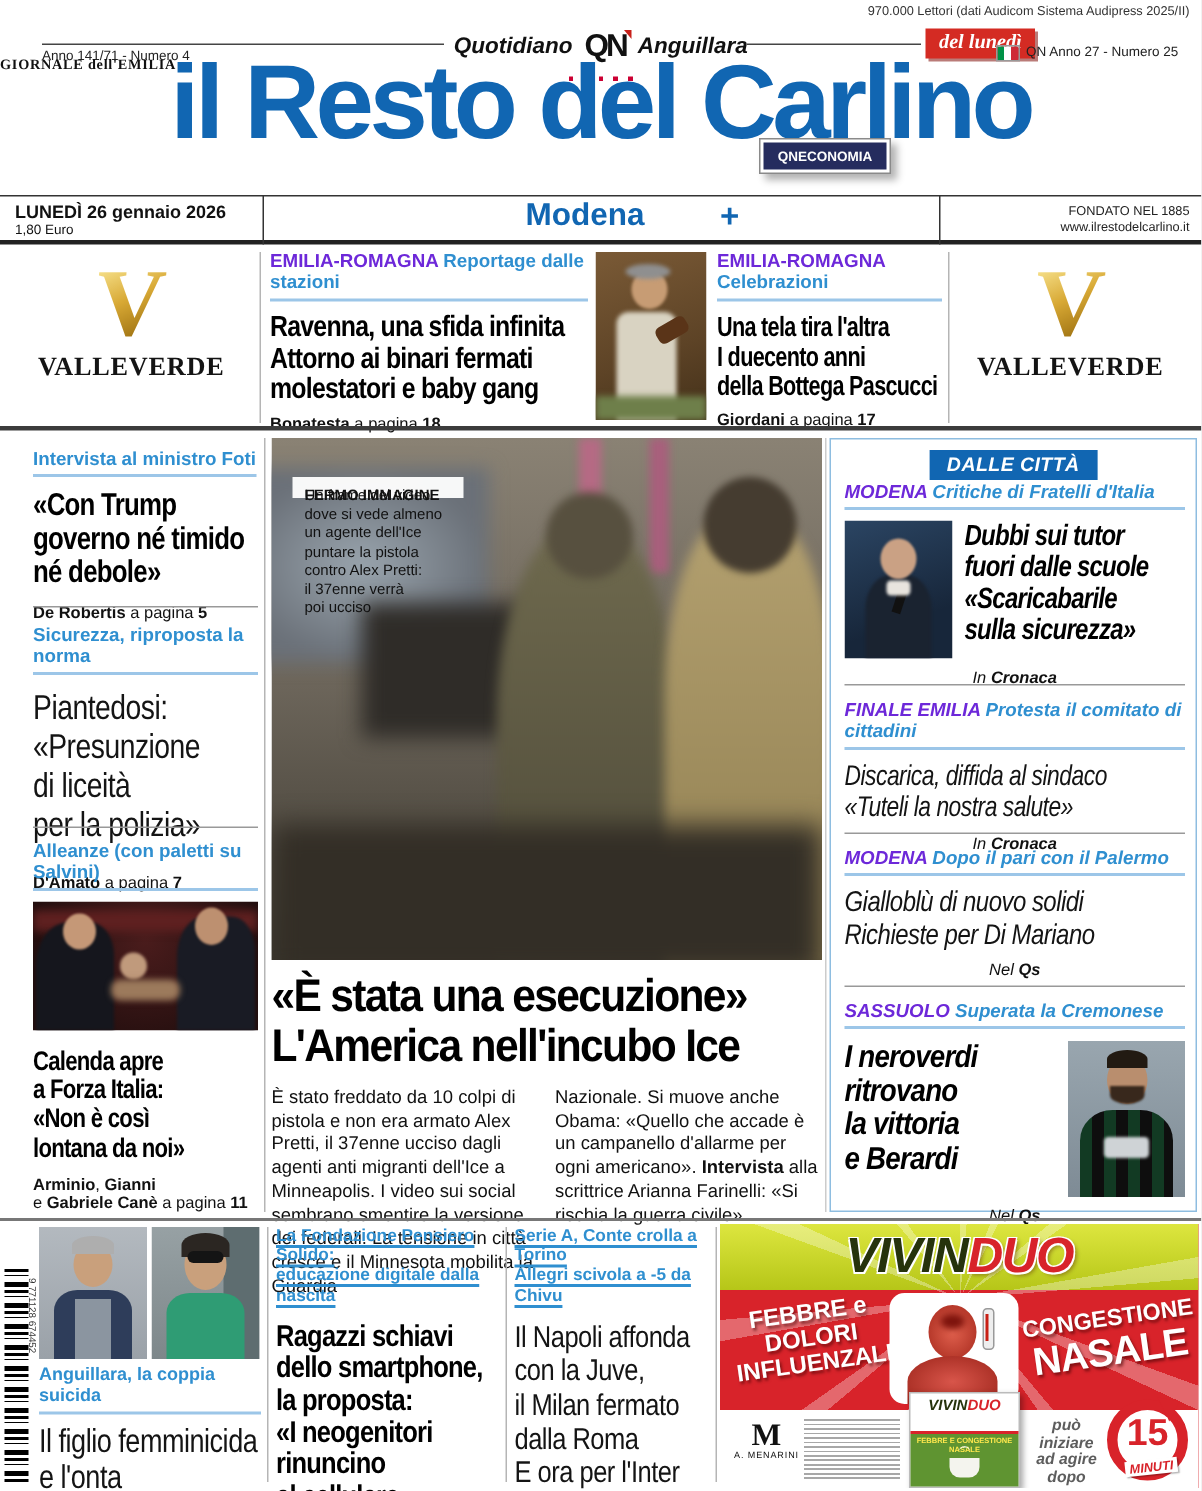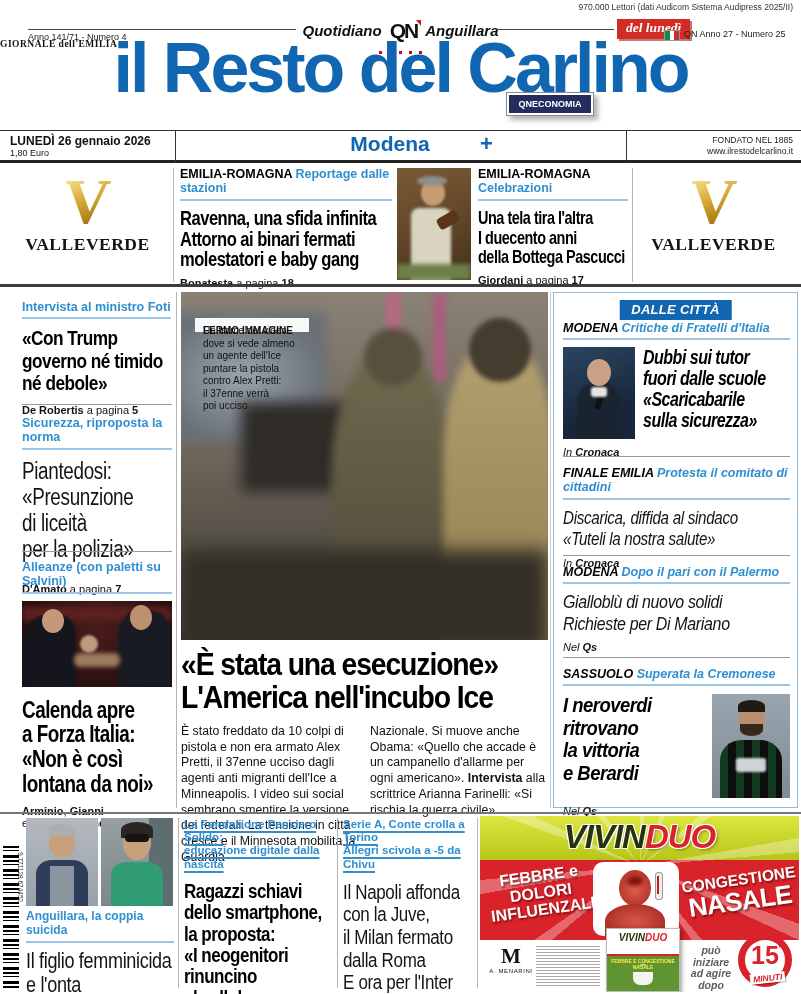--- a/index.html
+++ b/index.html
@@ -8,21 +8,21 @@
   .abs{position:absolute;}
   .pre{white-space:pre-line;}
   .sqx{display:inline-block;transform:scaleX(var(--sx,.9));transform-origin:0 0;
        width:calc(100% / var(--sx,.9));white-space:pre-line;}
   
   .hline{position:absolute;background:#444;}
   .vline{position:absolute;width:1px;background:#b5b5b5;}
   
   .kick{font-size:12.5px;font-weight:bold;line-height:1.15;padding-bottom:3px;
         border-bottom:2px solid #9cc6e8;}
-  .kick .kb{color:#000000;}
+  .kick .kb{color:#6d28d9;}
   .kick .kr{color:#2f8fd0;}
   .kick-solid{color:#2f8fd0;display:inline-block;}
   .kick-ul{border-bottom:none;text-decoration:underline;text-decoration-color:#2f8fd0;
            text-decoration-thickness:1.5px;text-underline-offset:3px;}
   
   .hl-b{font-weight:bold;letter-spacing:-.6px;line-height:1.07;color:#000;}
   .hl-l{font-weight:normal;letter-spacing:-.4px;line-height:1.13;color:#141414;}
   
   .by{font-size:11px;color:#111;white-space:pre-line;}
   .by .b{font-weight:bold;}
@@ -75,21 +75,21 @@
   
   .ph{position:absolute;overflow:hidden;}
   .ph div{position:absolute;}
   
   .rbox{left:553px;top:292px;width:245px;height:516px;border:1.5px solid #8ebde0;
         box-sizing:border-box;font-style:italic;}
   .rtitle{position:absolute;top:7px;left:50%;transform:translateX(-50%);background:#1166b2;
           color:#fff;font-weight:bold;font-size:13px;padding:2px 12px 3px;letter-spacing:.3px;}
   .rstory{position:absolute;left:9px;width:227px;}
   .rhr{position:absolute;left:9px;width:227px;height:1px;background:#999;}
-  .ref{font-size:11px;margin-top:7px;}
+  .ref{font-size:11px;margin-top:7px;text-align:center;}
   .ref .b{font-weight:bold;}
   
   .cap{left:14px;top:26px;width:98px;background:rgba(255,255,255,.95);padding:7px 8px;
        font-size:10px;line-height:1.25;z-index:3;}
   .cap-t{font-weight:bold;margin-bottom:2px;}
   .mainhl{left:181px;top:648px;width:372px;font-size:30.5px;font-weight:bold;
           letter-spacing:-1.2px;line-height:1.08;color:#000;}
   .mbody{font-size:12.3px;line-height:1.28;color:#111;}
   .mbody .b{font-weight:bold;}
   
@@ -256,21 +256,21 @@
     <div class="ph" style="position:relative;left:0;top:0;width:150px;height:86px;margin-top:7px">
       <div style="left:0;top:0;width:150px;height:86px;background:radial-gradient(circle at 50% 30%,#4a1c1c,#220e0e 80%)"></div>
       <div style="left:0;top:6px;width:150px;height:14px;background:#5e2020;filter:blur(3px)"></div>
       <div style="left:2px;top:14px;width:52px;height:72px;background:#15161d;border-radius:40% 30% 0 0;filter:blur(1px)"></div>
       <div style="left:20px;top:8px;width:22px;height:24px;background:#c59877;border-radius:50%;filter:blur(.7px)"></div>
       <div style="left:96px;top:10px;width:52px;height:76px;background:#191b24;border-radius:35% 30% 0 0;filter:blur(1px)"></div>
       <div style="left:108px;top:4px;width:22px;height:25px;background:#bd9070;border-radius:50%;filter:blur(.7px)"></div>
       <div style="left:58px;top:34px;width:18px;height:18px;background:#c09a7c;border-radius:50%;filter:blur(1.2px)"></div>
       <div style="left:52px;top:52px;width:46px;height:14px;background:#9c7a5c;border-radius:6px;filter:blur(2px)"></div>
     </div>
-    <div class="hl-b" style="font-size:23px;margin-top:11px"><span class="sqx" style="--sx:.82">Calenda apre
+    <div class="hl-b" style="font-size:18px;margin-top:11px"><span class="sqx" style="--sx:.82">Calenda apre
 a Forza Italia:
 «Non è così
 lontana da noi»</span></div>
     <div class="by" style="margin-top:9px"><span class="b">Arminio</span><span>, </span><span class="b">Gianni</span><span>
 e </span><span class="b">Gabriele Canè</span><span> a pagina </span><span class="b">11</span></div>
   </div>
 
   <div class="ph" style="left:181px;top:292px;width:367px;height:348px">
     <div style="left:0;top:0;width:367px;height:348px;background:linear-gradient(180deg,#8a8274 0%,#6e675c 45%,#3c382f 100%)"></div>
     <div style="left:205px;top:0;width:15px;height:96px;background:#b56a84;filter:blur(3px)"></div>

